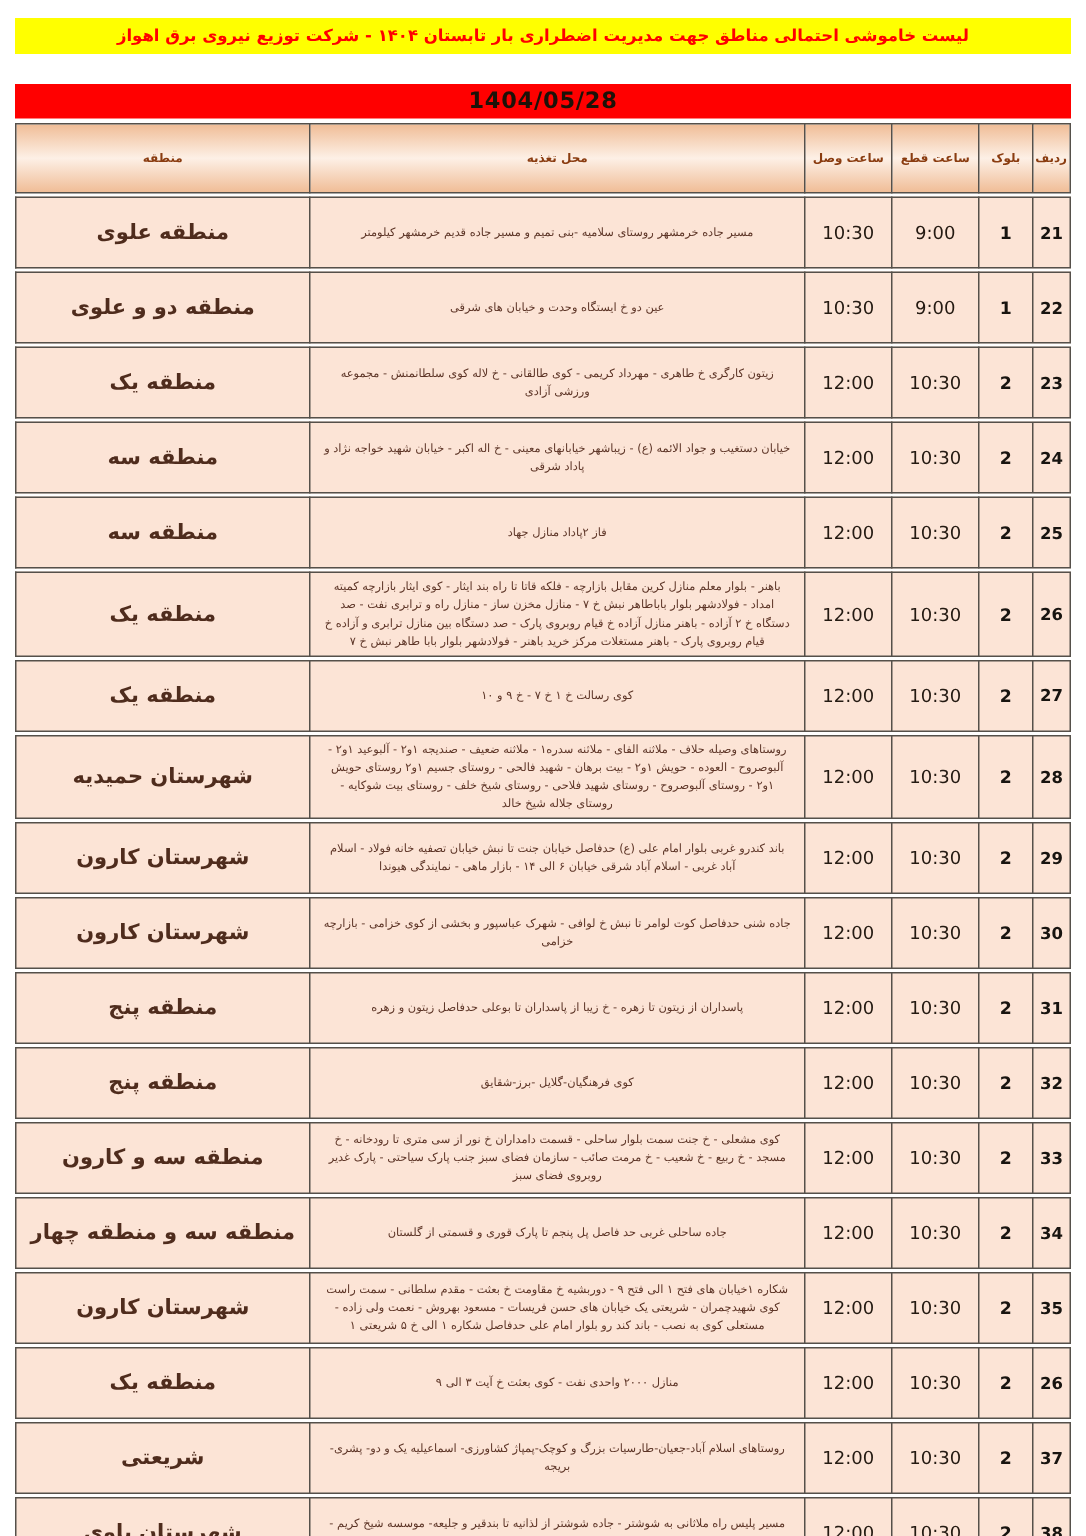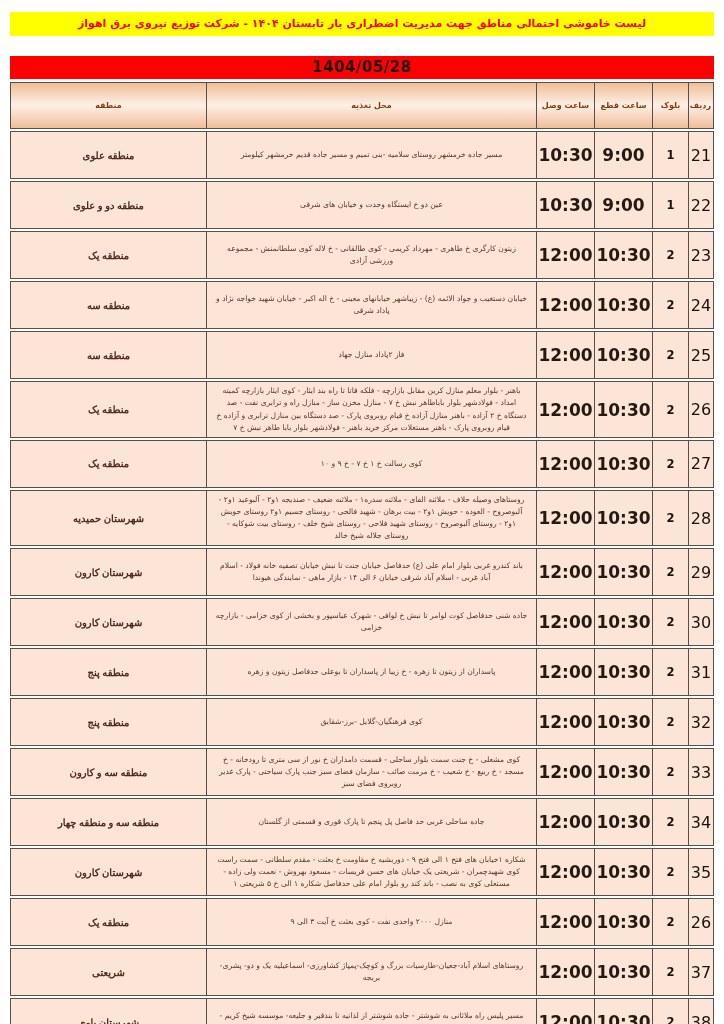--- a/index.html
+++ b/index.html
@@ -55,46 +55,45 @@
     font-weight:bold;
     padding:18px 2px;
     text-align:center;
   }
   table.sched td{
     background:#fce4d6;
     height:40px;
     text-align:center;
   }
   .cell-num{
-    font-size:16px;
-    font-weight:normal;
+    font-size:11px;
+    font-weight:bold;
     color:#181410;
   }
   .cell-block{
     font-size:11.5px;
     font-weight:bold;
     color:#181410;
   }
   .cell-time{
-    font-size:17px;
-    font-weight:bold;
+    font-size:12px;
+    font-weight:normal;
     color:#241a12;
   }
   .cell-loc{
     font-size:7.6px;
     color:#5d3527;
     line-height:1.6;
     padding:3px 8px;
   }
   .cell-region{
-    font-size:10px;
+    font-size:14px;
     font-weight:bold;
     color:#4f2c1d;
     padding:2px 4px;
-    font-family:Liberation Serif, serif;
   }
 </style>
 </head>
 <body>
 
 <div class="page">
 
   <div class="title-bar">
     <span>لیست خاموشی احتمالی مناطق جهت مدیریت اضطراری بار تابستان ۱۴۰۴ - شرکت توزیع نیروی برق اهواز</span>
   </div>

